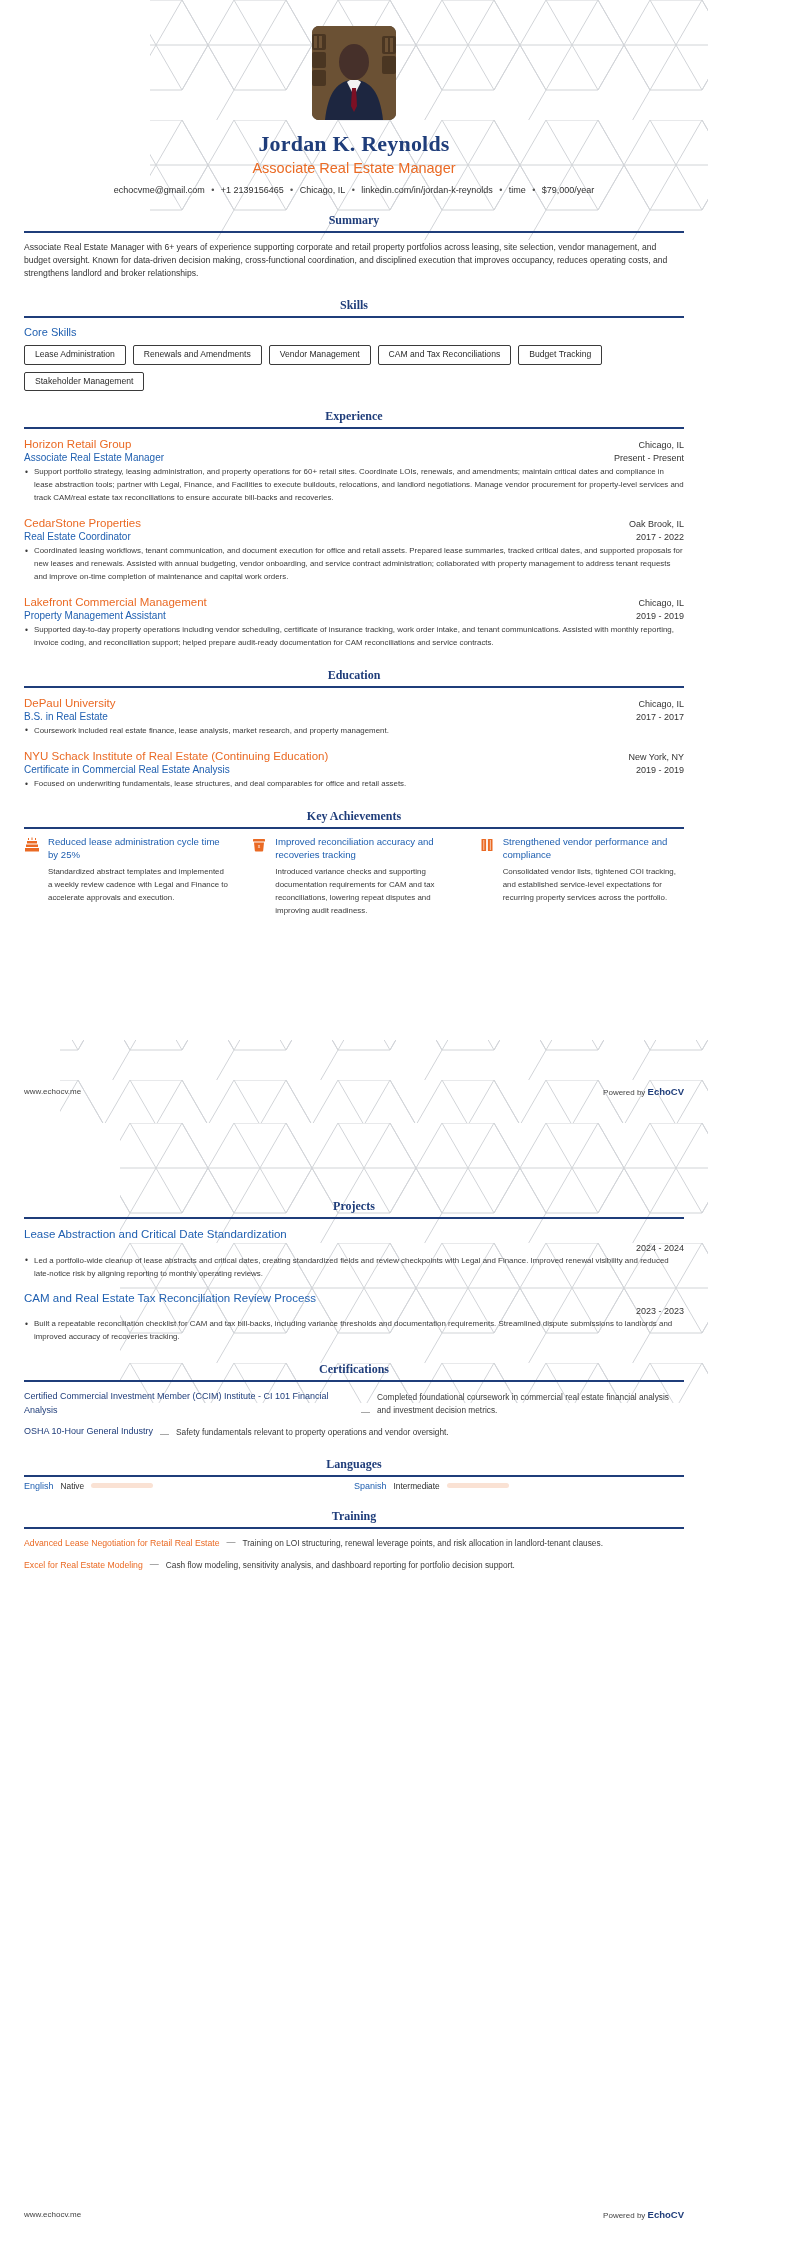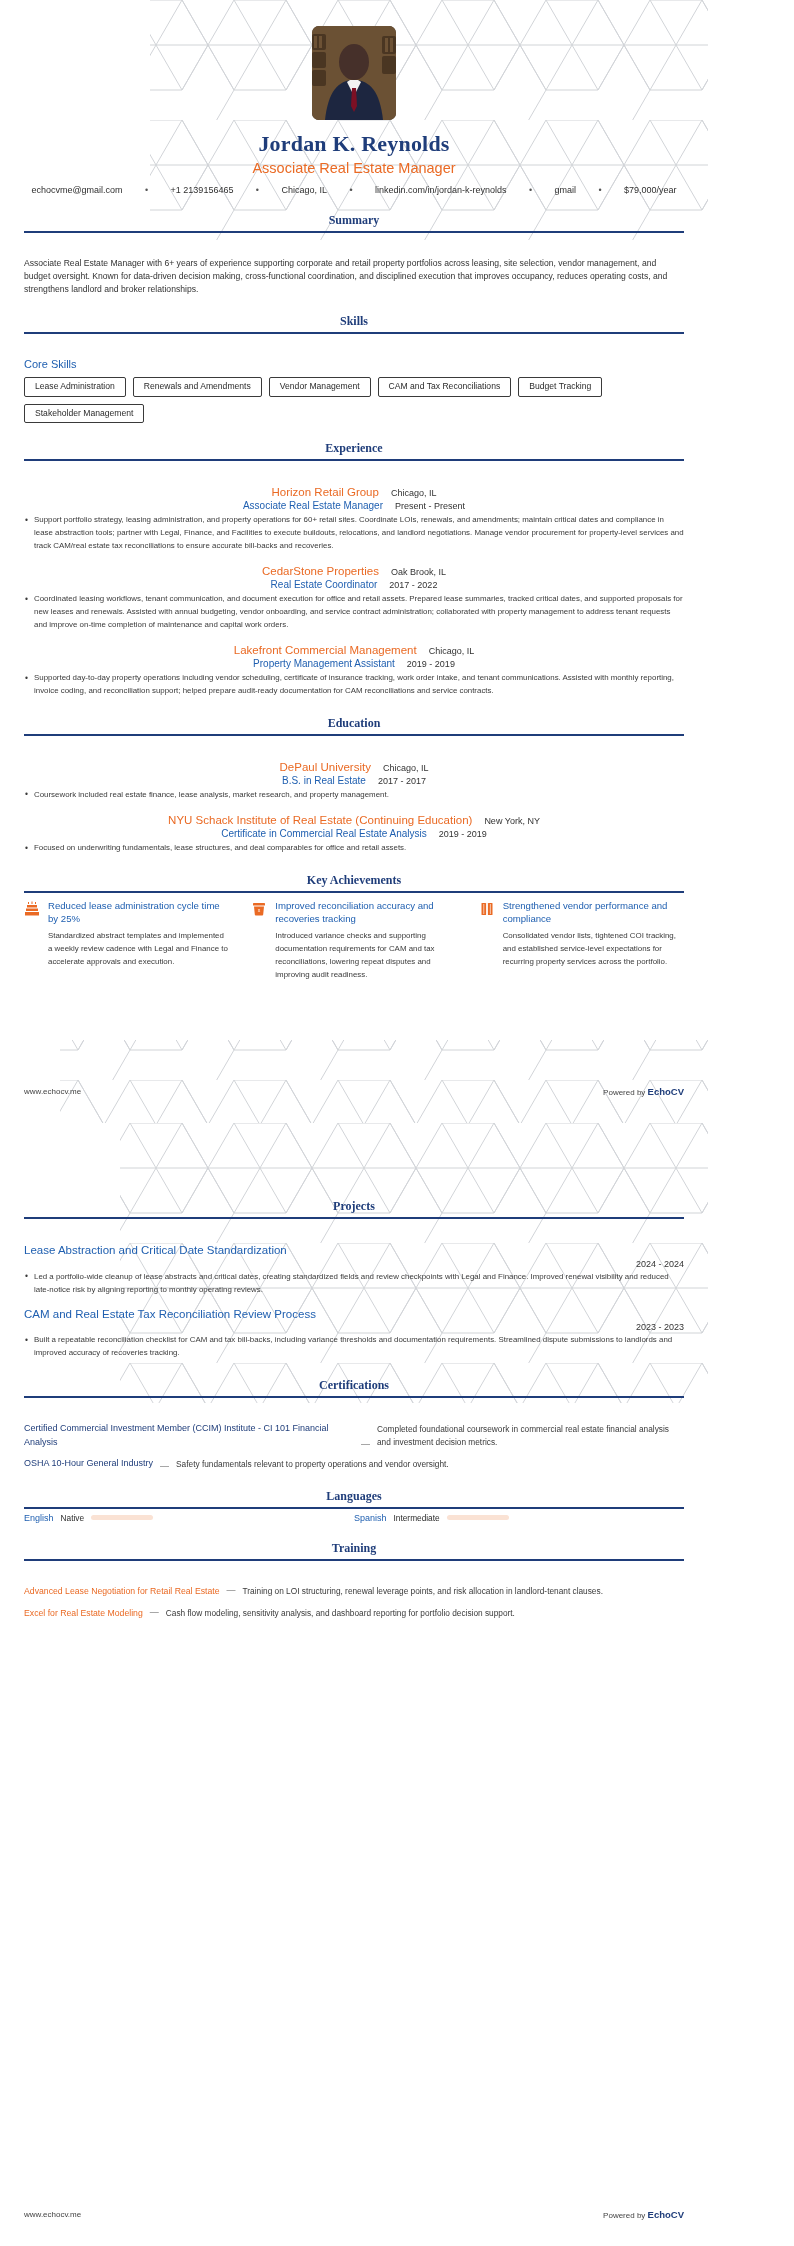--- a/index.html
+++ b/index.html
@@ -59,21 +59,21 @@
     color: #ea6a24;
   }
   .contact-line {
     margin-top: 9px;
     font-size: 9px;
     color: #2f2f2f;
     display: flex;
     justify-content: center;
     align-items: center;
     flex-wrap: wrap;
-    gap: 16px;
+    gap: 0;
   }
   .contact-line .ci { white-space: nowrap; }
   .contact-line .sep {
     display: inline-block;
     width: 16px;
     text-align: center;
     color: #555;
     font-size: 9px;
   }
 
@@ -85,21 +85,21 @@
     font-size: 12px;
     font-weight: bold;
     color: #1f3d7a;
     padding-bottom: 3px;
   }
   .sec-rule {
     height: 2px;
     background: #1f3d7a;
     width: 100%;
   }
-  .sec-body { padding-top: 24px; }
+  .sec-body { padding-top: 8px; }
 
   p.para {
     font-size: 8.6px;
     line-height: 1.52;
     color: #333;
     text-align: left;
   }
 
   
   .skill-group-label {
@@ -115,21 +115,21 @@
     font-size: 8.6px;
     color: #2b2b2b;
     background: #fff;
     line-height: 1.1;
   }
 
   
   .entry { margin-bottom: 11px; }
   .entry-row {
     display: flex;
-    justify-content: center;
+    justify-content: space-between;
     align-items: baseline;
     gap: 12px;
   }
   .org { font-size: 11.5px; color: #ea6a24; line-height: 1.25; }
   .loc { font-size: 9px; color: #333; white-space: nowrap; }
   .role { font-size: 10px; color: #1f5fb0; line-height: 1.3; }
   .dates { font-size: 9px; color: #333; white-space: nowrap; }
   ul.bullets { list-style: none; margin-top: 2px; }
   ul.bullets li {
     position: relative;
@@ -286,21 +286,21 @@
       <div class="job-title">Associate Real Estate Manager</div>
       <div class="contact-line">
           <span class="ci">echocvme@gmail.com</span>
           <span class="sep">•</span>
           <span class="ci">+1 2139156465</span>
           <span class="sep">•</span>
           <span class="ci">Chicago, IL</span>
           <span class="sep">•</span>
           <span class="ci">linkedin.com/in/jordan-k-reynolds</span>
           <span class="sep">•</span>
-          <span class="ci">gmail</span>
+          <span class="ci">time</span>
           <span class="sep">•</span>
           <span class="ci">$79,000/year</span>
         </div>
     </div>
 
     <div class="sec">
       <div class="sec-title">Summary</div>
       <div class="sec-rule"></div>
       <div class="sec-body">
         <p class="para">Associate Real Estate Manager with 6+ years of experience supporting corporate and retail property portfolios across leasing, site selection, vendor management, and budget oversight. Known for data-driven decision making, cross-functional coordination, and disciplined execution that improves occupancy, reduces operating costs, and strengthens landlord and broker relationships.</p>

